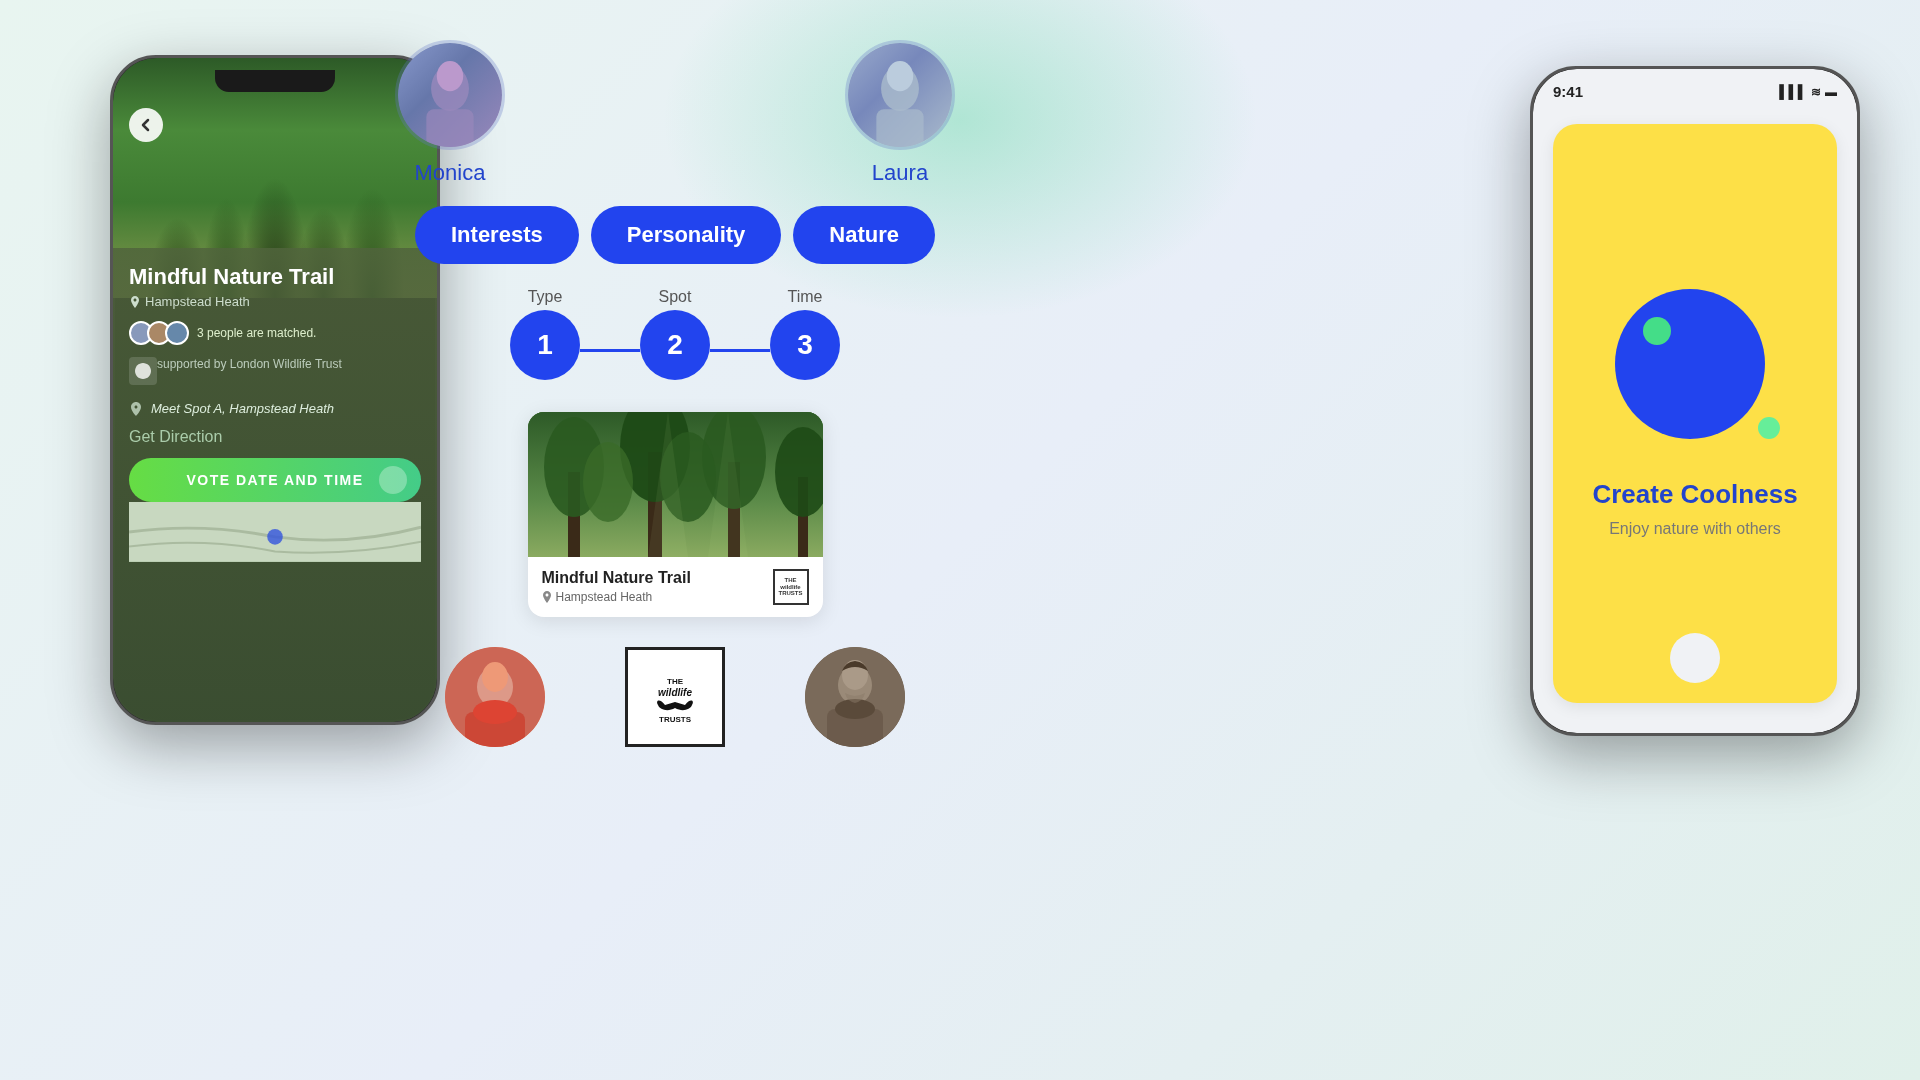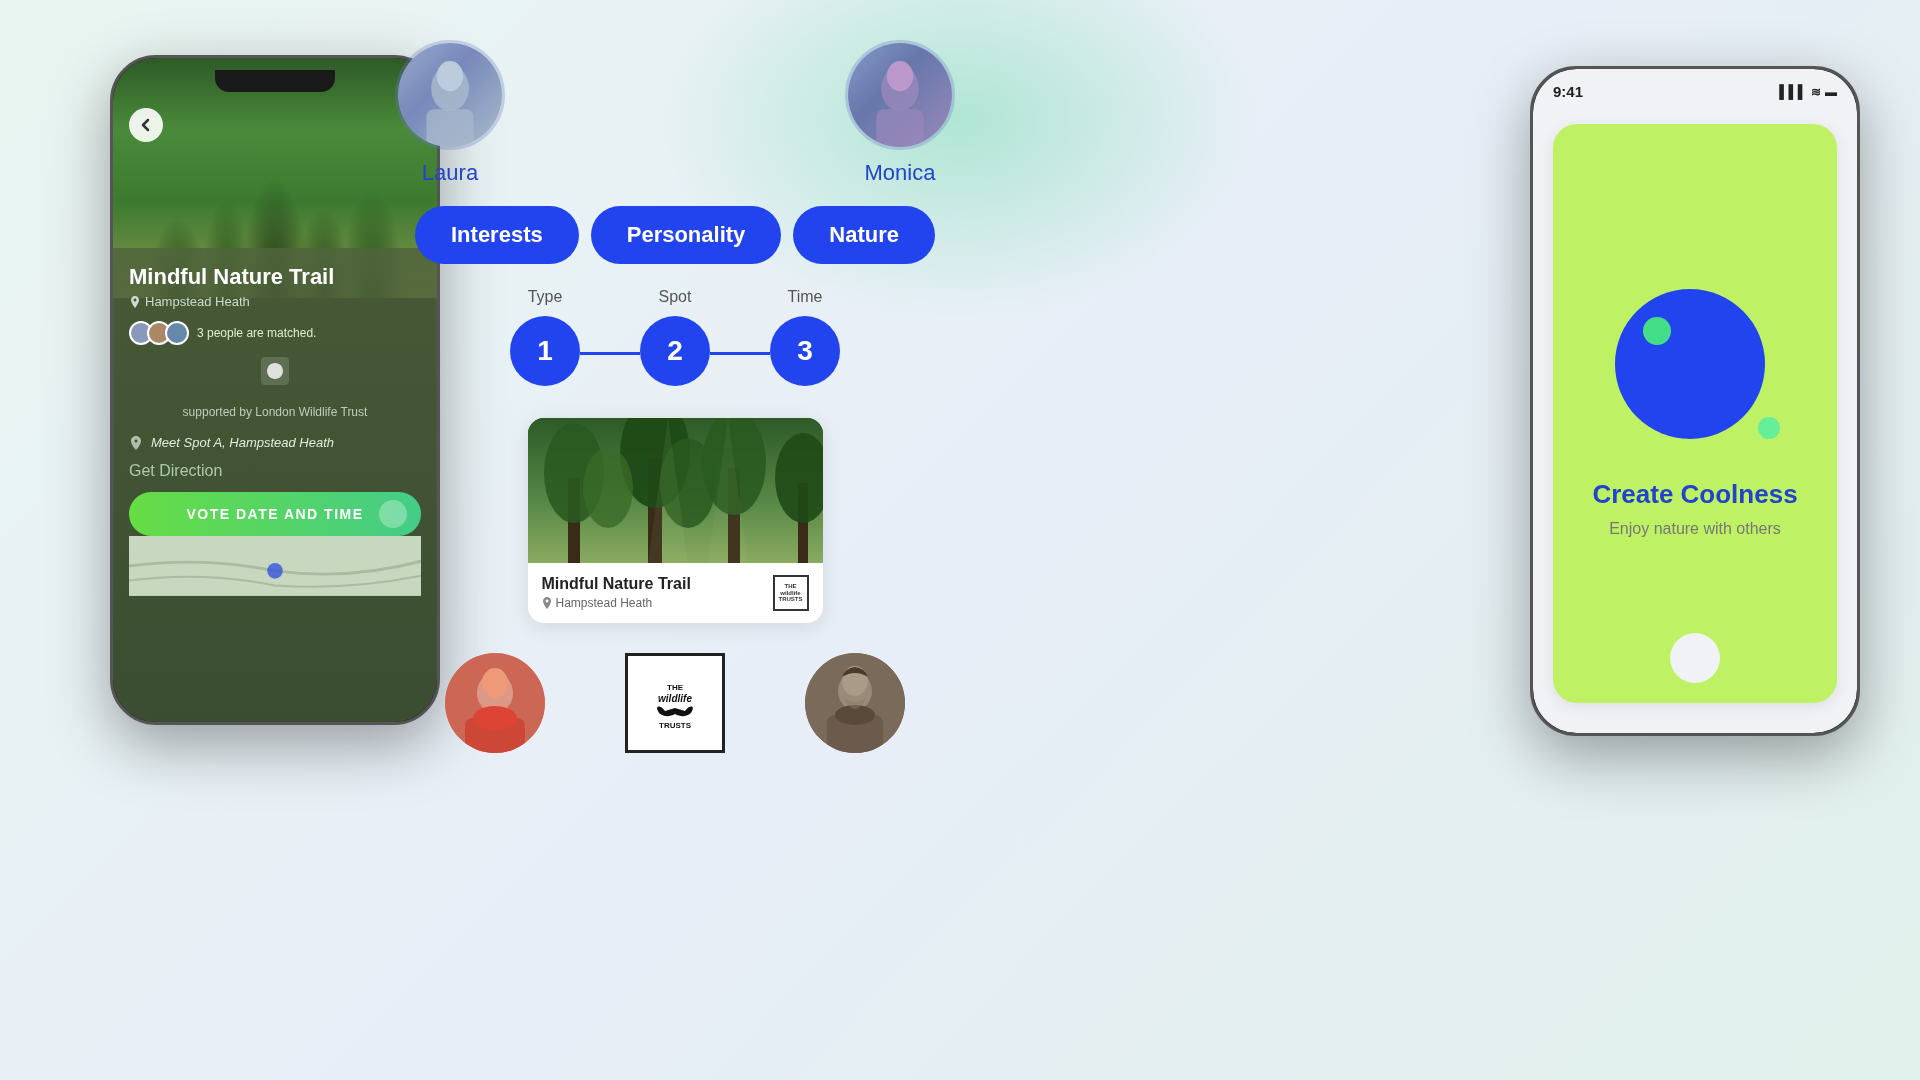--- a/index.html
+++ b/index.html
@@ -172,24 +172,22 @@
 
     .description {
       font-size: 13px;
       color: #ddeedd;
       line-height: 1.5;
       margin-bottom: 16px;
     }
 
     .supported-row {
       display: flex;
-      align-items: center;
-      gap: 20px;
+      gap: 0;
       margin-bottom: 16px;
-      flex-direction: column;
     }
 
     .support-icon {
       width: 28px;
       height: 28px;
       background: rgba(255,255,255,0.15);
       border-radius: 4px;
       display: flex;
       align-items: center;
       justify-content: center;
@@ -334,21 +332,20 @@
       gap: 0;
       margin-bottom: 32px;
       width: 420px;
       justify-content: center;
     }
 
     .step-container {
       display: flex;
       flex-direction: column;
       align-items: center;
-      gap: 6px;
     }
 
     .step-label {
       font-size: 16px;
       color: #555;
       margin-bottom: 4px;
     }
 
     .step-circle {
       width: 70px;
@@ -514,21 +511,21 @@
       overflow: hidden;
       position: relative;
     }
 
     .right-screen-content {
       position: absolute;
       top: 55px;
       left: 20px;
       right: 20px;
       bottom: 30px;
-      background: #bef264;
+      background: #fde047;
       border-radius: 24px;
       display: flex;
       flex-direction: column;
       align-items: center;
       justify-content: center;
       padding: 20px;
       box-shadow: 0 4px 16px rgba(0,0,0,0.08);
     }
 
     .big-circle-container {
@@ -670,44 +667,44 @@
 
     </div>
   </div>
 </div>
 
 <div class="middle-section">
 
   <div class="users-row">
     <div class="user-profile">
       <div class="profile-avatar">
+        <div class="avatar-monica">
+
+          <svg width="110" height="110" viewBox="0 0 110 110">
+            <ellipse cx="55" cy="48" rx="20" ry="24" fill="#9988bb" opacity="0.8"></ellipse>
+            <ellipse cx="55" cy="35" rx="14" ry="16" fill="#bb99cc"></ellipse>
+            <rect x="30" y="70" width="50" height="40" rx="8" fill="#9988bb" opacity="0.7"></rect>
+          </svg>
+        </div>
+      </div>
+      <span class="user-name">Monica</span>
+    </div>
+
+    <div class="user-profile">
+      <div class="profile-avatar">
         <div class="avatar-laura">
 
           <svg width="110" height="110" viewBox="0 0 110 110">
             <ellipse cx="55" cy="48" rx="20" ry="24" fill="#aabbcc" opacity="0.8"></ellipse>
             <ellipse cx="55" cy="35" rx="14" ry="16" fill="#bbccdd"></ellipse>
             <rect x="30" y="70" width="50" height="40" rx="8" fill="#aabbcc" opacity="0.7"></rect>
           </svg>
         </div>
       </div>
       <span class="user-name">Laura</span>
-    </div>
-
-    <div class="user-profile">
-      <div class="profile-avatar">
-        <div class="avatar-monica">
-
-          <svg width="110" height="110" viewBox="0 0 110 110">
-            <ellipse cx="55" cy="48" rx="20" ry="24" fill="#9988bb" opacity="0.8"></ellipse>
-            <ellipse cx="55" cy="35" rx="14" ry="16" fill="#bb99cc"></ellipse>
-            <rect x="30" y="70" width="50" height="40" rx="8" fill="#9988bb" opacity="0.7"></rect>
-          </svg>
-        </div>
-      </div>
-      <span class="user-name">Monica</span>
     </div>
   </div>
 
   <div class="tabs-row">
     <button class="tab-btn">Interests</button>
     <button class="tab-btn">Personality</button>
     <button class="tab-btn">Nature</button>
   </div>
 
   <div class="steps-row">

